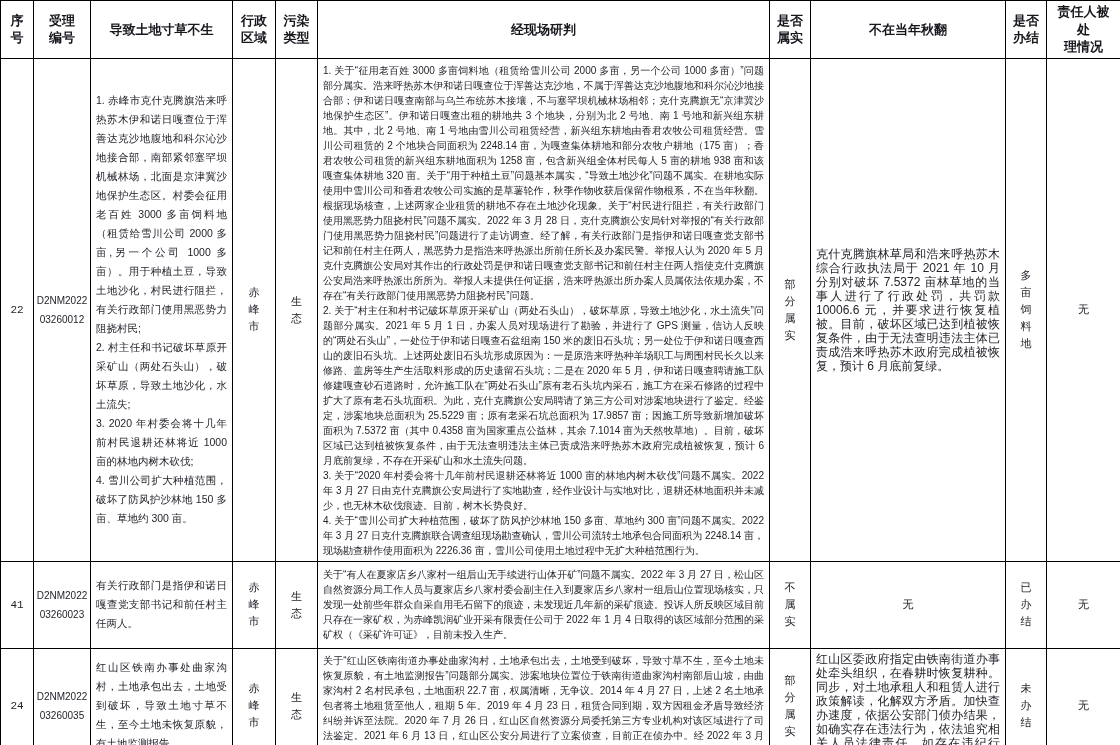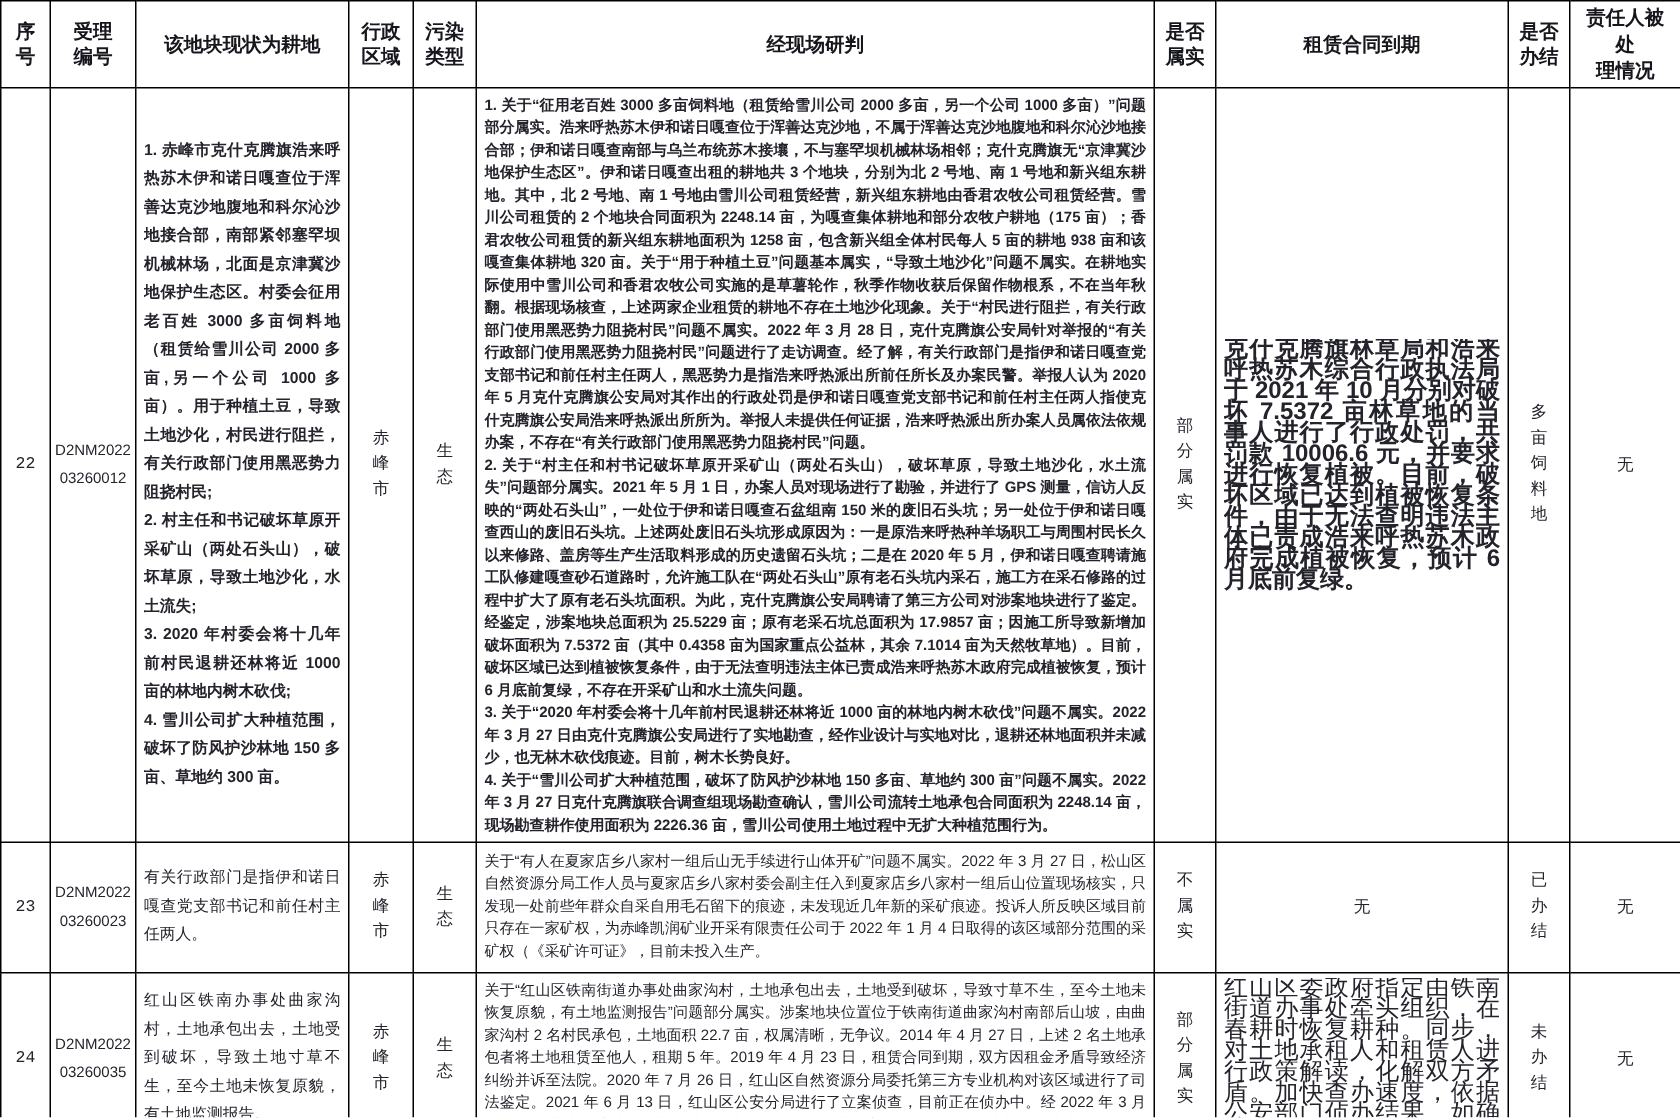--- a/index.html
+++ b/index.html
@@ -27,23 +27,23 @@
   .caseid{
     font-size:10px;line-height:1.9;text-align:center;word-break:break-all;
     padding:1px 2px !important;
   }
   .vstack{
     display:inline-block;width:1.06em;word-break:break-all;
     line-height:1.55;font-size:11px;text-align:center;vertical-align:middle;
   }
   .prob{font-size:10.5px;line-height:19px;text-align:justify;white-space:pre-wrap;}
   .inv{font-size:10px;line-height:15px;text-align:justify;white-space:pre-wrap;}
-  .hand{font-size:16px;line-height:14px;text-align:justify;white-space:pre-wrap;}
+  .hand{font-size:12px;line-height:14px;text-align:justify;white-space:pre-wrap;}
   .box{overflow:hidden;}
-  .mh22{max-height:494px;font-weight:bold;}
+  .mh22{max-height:494px;}
   .mh23{max-height:80px;}
   .mh24{max-height:108px;}
 </style>
 </head>
 <body>
 
 <div class="page">
   <table class="doc">
     <colgroup>
       <col style="width:33px">
@@ -56,29 +56,29 @@
         <col style="width:195px">
         <col style="width:41px">
       <col style="width:74px">
     </colgroup>
     <thead>
       <tr class="rh">
         <th>序
 号</th>
         <th>受理
 编号</th>
-        <th>该地块现状为耕地</th>
+        <th>导致土地寸草不生</th>
         <th>行政
 区域</th>
         <th>污染
 类型</th>
         <th>经现场研判</th>
         <th>是否
 属实</th>
-        <th>租赁合同到期</th>
+        <th>不在当年秋翻</th>
         <th>是否
 办结</th>
         <th>责任人被处
 理情况</th>
       </tr>
     </thead>
     <tbody>
 
       <tr class="r22">
         <td class="num">22</td>
@@ -99,21 +99,21 @@
           </td>
         <td class="c"><span class="vstack">部分属实</span></td>
         <td>
             <div class="hand box mh22">克什克腾旗林草局和浩来呼热苏木综合行政执法局于 2021 年 10 月分别对破坏 7.5372 亩林草地的当事人进行了行政处罚，共罚款 10006.6 元，并要求进行恢复植被。目前，破坏区域已达到植被恢复条件，由于无法查明违法主体已责成浩来呼热苏木政府完成植被恢复，预计 6 月底前复绿。</div>
           </td>
         <td class="c"><span class="vstack">多亩饲料地</span></td>
         <td class="num">无</td>
       </tr>
 
       <tr class="r23">
-        <td class="num">23</td>
+        <td class="num">41</td>
         <td class="caseid">D2NM202203260023</td>
         <td>
             <div class="prob box mh23">有关行政部门是指伊和诺日嘎查党支部书记和前任村主任两人。</div>
           </td>
         <td class="c"><span class="vstack">赤峰市</span></td>
         <td class="c"><span class="vstack">生态</span></td>
         <td>
             <div class="inv box mh23">关于“有人在夏家店乡八家村一组后山无手续进行山体开矿”问题不属实。2022 年 3 月 27 日，松山区自然资源分局工作人员与夏家店乡八家村委会副主任入到夏家店乡八家村一组后山位置现场核实，只发现一处前些年群众自采自用毛石留下的痕迹，未发现近几年新的采矿痕迹。投诉人所反映区域目前只存在一家矿权，为赤峰凯润矿业开采有限责任公司于 2022 年 1 月 4 日取得的该区域部分范围的采矿权（《采矿许可证》，目前未投入生产。</div>
           </td>
         <td class="c"><span class="vstack">不属实</span></td>

